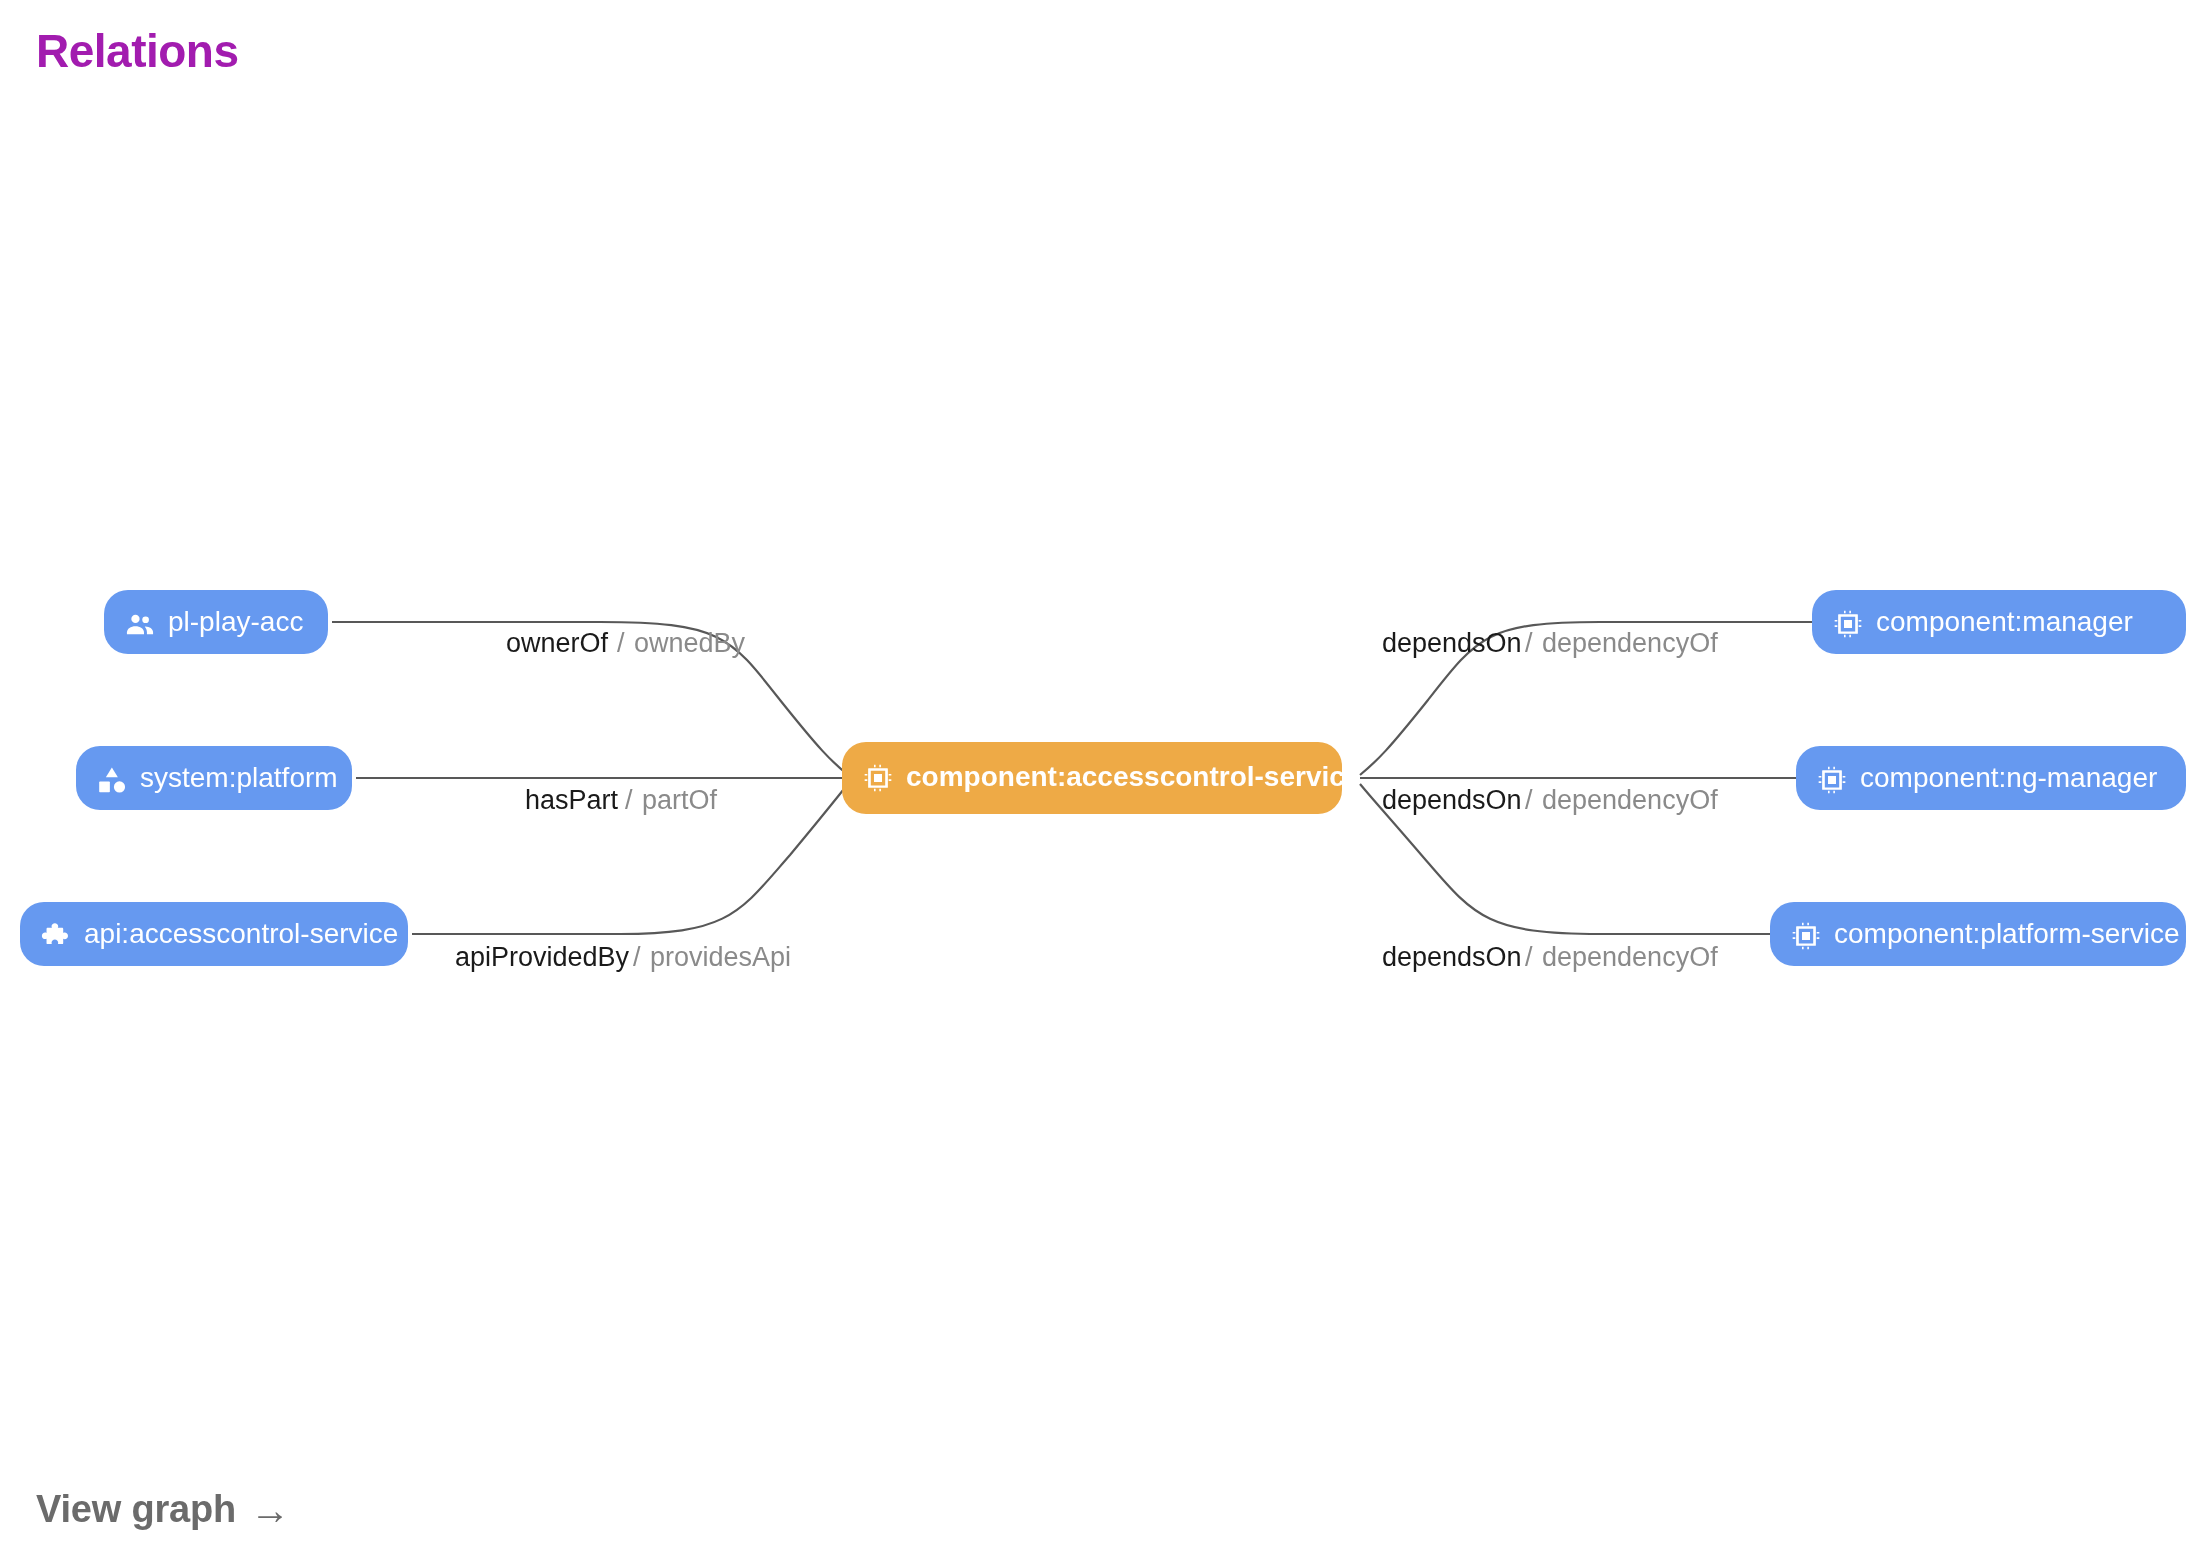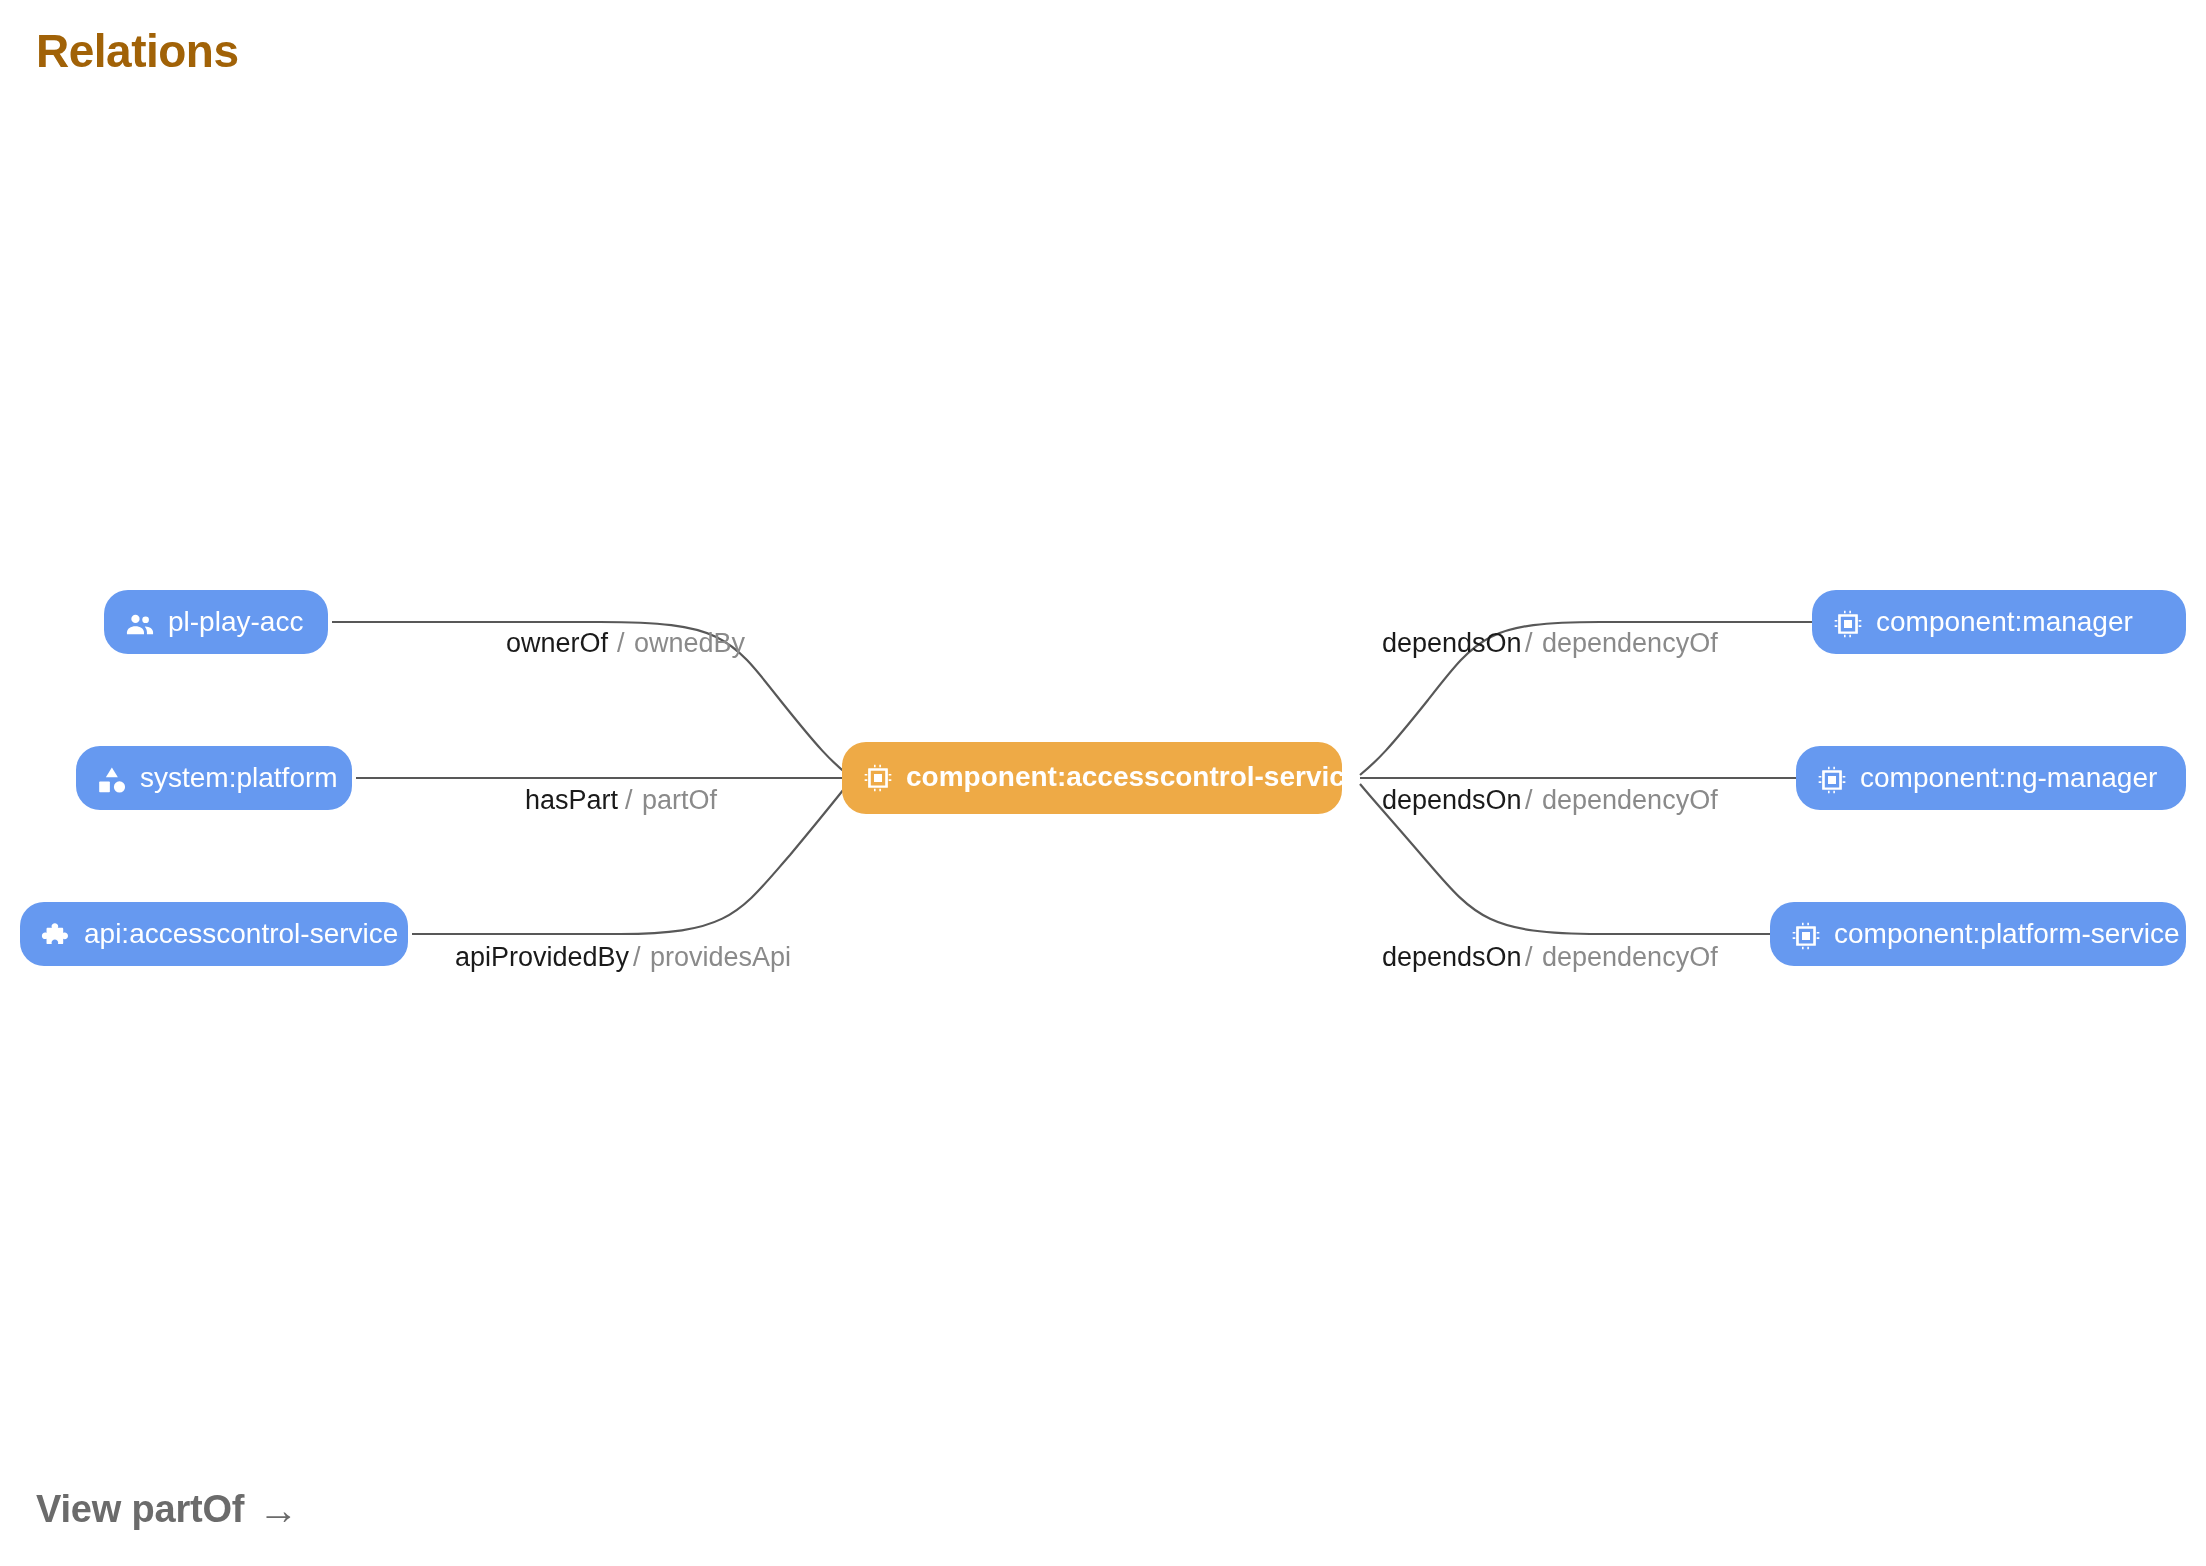--- a/index.html
+++ b/index.html
@@ -16,21 +16,21 @@
     overflow: hidden;
   }
 
   #page-title {
     position: absolute;
     left: 36px;
     top: 24px;
     font-size: 46px;
     font-weight: bold;
     letter-spacing: -0.5px;
-    color: #a16207;
+    color: #a21caf;
     line-height: 1.2;
   }
 
   #graph-canvas {
     position: absolute;
     left: 0;
     top: 0;
     width: 2206px;
     height: 1566px;
   }
@@ -220,15 +220,15 @@
     <g style="cursor:pointer">
       <rect class="node-rect kind-blue" x="1770" y="902" width="416" height="64"></rect>
       <use href="#icon-memory" class="node-icon" x="1790" y="920" width="32" height="32"></use>
       <text class="node-label" x="1834" y="936">component:platform-service</text>
     </g>
 
   </g>
 </svg>
 
 <a id="view-graph-link" href="#">
-  <span>View partOf</span>
+  <span>View graph</span>
   <span class="arrow">→</span>
 </a>
 
 </body></html>

